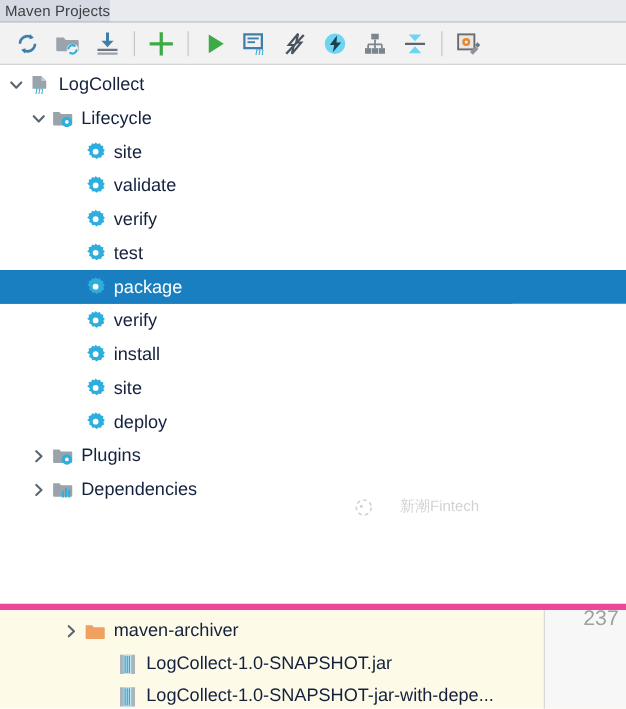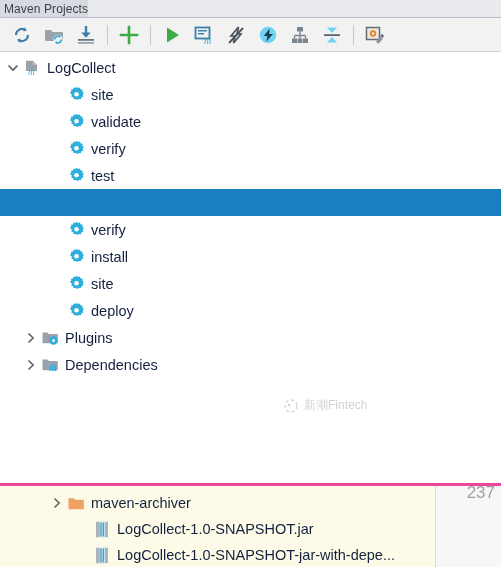--- a/index.html
+++ b/index.html
@@ -75,30 +75,30 @@
   }
 
   
   .lvl0 { padding-left:4px; }
   .lvl1 { padding-left:22px; }
   .lvl2 { padding-left:48px; }
 
   
   .watermark {
     position:absolute; left:283px; top:397px;
-    display:flex; align-items:center; gap:5px;
+    display:flex; align-items:center; gap:21px;
     opacity:0.30; pointer-events:none;
   }
   .wm-text { font-size:12px; color:#6b6b6b; }
 
   
   .bottom-panel {
     position:absolute; left:0; top:483px; width:501px; height:84px;
     background:#fdfbe8;
-    border-top:3px solid #ec4899;
+    border-top:5px solid #ec4899;
   }
   .bp-rows { padding-top:4px; }
   .bp-row {
     height:26px; display:flex; align-items:center;
     white-space:nowrap; cursor:pointer;
   }
   .bp-label { font-size:14.5px; color:#14213d; }
   .bp-ind1 { padding-left:48px;align-items:center; }
   .bp-ind2 { padding-left:74px; }
 
@@ -242,20 +242,37 @@
               <svg width="17" height="16" viewBox="0 0 17 16">
                 <path d="M2 0.8h7l4 4v6.2H2z" fill="#9aa3ab"></path>
                 <path d="M9 0.8l4 4H9z" fill="#c3cad1"></path>
                 <text x="4" y="15.3" font-family="Liberation Serif, serif" font-size="9.5" font-style="italic" fill="#2eaedc">m</text>
               </svg>
             </span>
             <span class="row-label">LogCollect</span>
           </div>
         </div>
         <div class="tree-row">
+          <div class="row-inner lvl1">
+            <span class="twisty">
+              <svg width="12" height="12" viewBox="0 0 12 12">
+                <path d="M2 4l4 4.2L10 4" fill="none" stroke="#5b6570" stroke-width="1.7" stroke-linecap="round" stroke-linejoin="round"></path>
+              </svg>
+            </span>
+            <span class="row-icon">
+              <svg width="17" height="15" viewBox="0 0 17 15">
+                <path d="M0.5 2.5h5l1.3 1.6H15a0.8 0.8 0 0 1 0.8 0.8v7.6a0.8 0.8 0 0 1-0.8 0.8H1.3a0.8 0.8 0 0 1-0.8-0.8z" fill="#9aa3ab"></path>
+                <circle cx="11.5" cy="10.5" r="4.2" fill="#2eaedc"></circle>
+                <circle cx="11.5" cy="10.5" r="1.5" fill="#f6f6f6"></circle>
+              </svg>
+            </span>
+            <span class="row-label">Lifecycle</span>
+          </div>
+        </div>
+        <div class="tree-row">
           <div class="row-inner lvl2">
             <span class="twisty"></span>
             <span class="row-icon">
               <svg width="17" height="17" viewBox="0 0 17 17">
                 <path d="M8.5 0.8l1.5 1.3 1.9-0.5 0.8 1.8 2 0.3-0.3 2 1.5 1.3-1.2 1.6 0.7 1.9-1.9 0.8-0.6 1.9-2-0.3-1.6 1.2-1.6-1.2-2 0.3-0.6-1.9-1.9-0.8 0.7-1.9L1.7 7l1.5-1.3-0.3-2 2-0.3 0.8-1.8 1.9 0.5z" fill="#2eaedc"></path>
                 <circle cx="8.5" cy="8.3" r="2.3" fill="#ffffff"></circle>
               </svg>
             </span>
             <span class="row-label">site</span>
           </div>
@@ -291,20 +308,30 @@
               <svg width="17" height="17" viewBox="0 0 17 17">
                 <path d="M8.5 0.8l1.5 1.3 1.9-0.5 0.8 1.8 2 0.3-0.3 2 1.5 1.3-1.2 1.6 0.7 1.9-1.9 0.8-0.6 1.9-2-0.3-1.6 1.2-1.6-1.2-2 0.3-0.6-1.9-1.9-0.8 0.7-1.9L1.7 7l1.5-1.3-0.3-2 2-0.3 0.8-1.8 1.9 0.5z" fill="#2eaedc"></path>
                 <circle cx="8.5" cy="8.3" r="2.3" fill="#ffffff"></circle>
               </svg>
             </span>
             <span class="row-label">test</span>
           </div>
         </div>
         <div class="tree-row selected">
           <div class="selbar"></div>
+          <div class="row-inner lvl2">
+            <span class="twisty"></span>
+            <span class="row-icon">
+              <svg width="17" height="17" viewBox="0 0 17 17">
+                <path d="M8.5 0.8l1.5 1.3 1.9-0.5 0.8 1.8 2 0.3-0.3 2 1.5 1.3-1.2 1.6 0.7 1.9-1.9 0.8-0.6 1.9-2-0.3-1.6 1.2-1.6-1.2-2 0.3-0.6-1.9-1.9-0.8 0.7-1.9L1.7 7l1.5-1.3-0.3-2 2-0.3 0.8-1.8 1.9 0.5z" fill="#2eaedc"></path>
+                <circle cx="8.5" cy="8.3" r="2.3" fill="#ffffff"></circle>
+              </svg>
+            </span>
+            <span class="row-label">package</span>
+          </div>
         </div>
         <div class="tree-row">
           <div class="row-inner lvl2">
             <span class="twisty"></span>
             <span class="row-icon">
               <svg width="17" height="17" viewBox="0 0 17 17">
                 <path d="M8.5 0.8l1.5 1.3 1.9-0.5 0.8 1.8 2 0.3-0.3 2 1.5 1.3-1.2 1.6 0.7 1.9-1.9 0.8-0.6 1.9-2-0.3-1.6 1.2-1.6-1.2-2 0.3-0.6-1.9-1.9-0.8 0.7-1.9L1.7 7l1.5-1.3-0.3-2 2-0.3 0.8-1.8 1.9 0.5z" fill="#2eaedc"></path>
                 <circle cx="8.5" cy="8.3" r="2.3" fill="#ffffff"></circle>
               </svg>
             </span>

